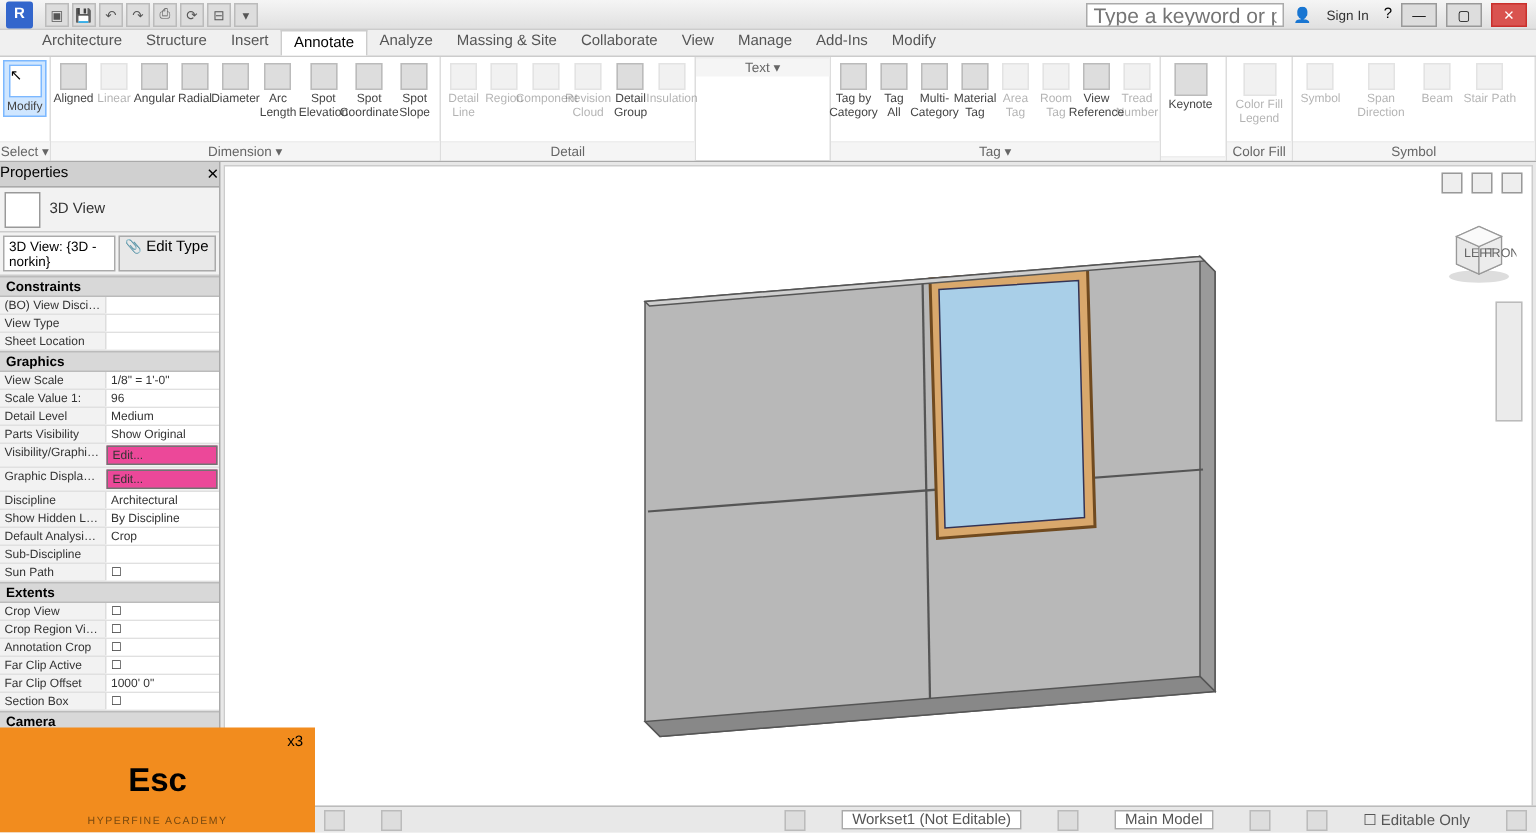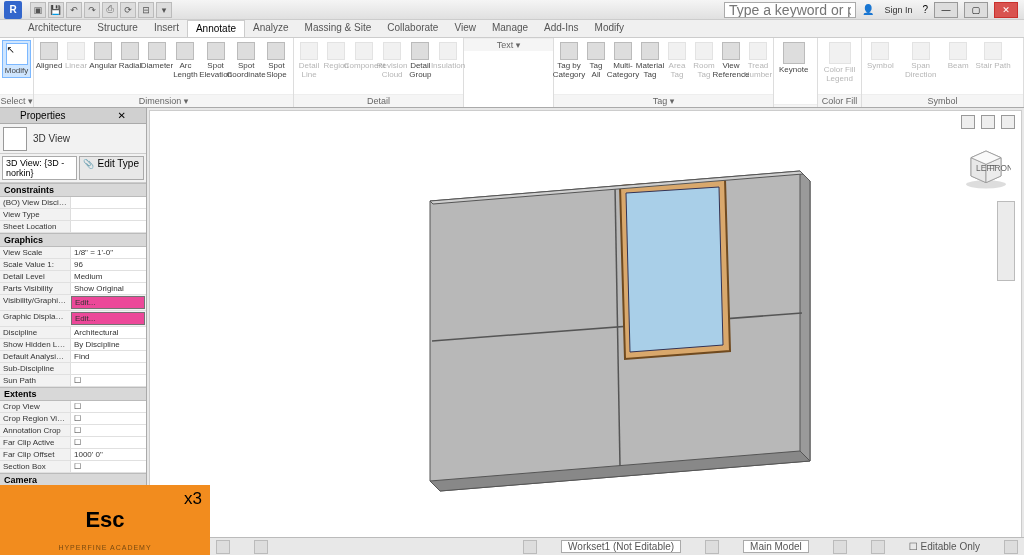--- a/index.html
+++ b/index.html
@@ -30,21 +30,21 @@
 .rbtn { display:flex; flex-direction:column; align-items:center; justify-content:center; padding:2px 3px; cursor:pointer; min-width:26px; }
 .rbtn .ic { width:18px; height:18px; background:#ddd; border:1px solid #bbb; margin-bottom:1px; }
 .rbtn .ic.big { width:22px; height:22px; }
 .rbtn .lb { font-size:8px; color:#444; text-align:center; line-height:9px; max-width:40px; }
 .rbtn.disabled { opacity:0.4; }
 .rbtn.active { background:#cfe6ff; border:1px solid #7cb8ff; }
 
 
 .main { display:flex; height:433px; }
 .proppanel { width:147px; background:#f2f2f2; border-right:1px solid #aaa; display:flex; flex-direction:column; overflow:hidden; }
-.proppanel .hdr { background:#d0d0d0; padding:2px 20px; font-size:10px; display:flex; justify-content:space-between; border-bottom:1px solid #aaa; }
+.proppanel .hdr { background:#d0d0d0; padding:2px 0; font-size:10px; display:flex; justify-content:space-between; border-bottom:1px solid #aaa; }
 .proppanel .hdr .x { cursor:pointer; }
 .proppanel .typerow { height:30px; display:flex; align-items:center; padding:3px; border-bottom:1px solid #ccc; }
 .proppanel .typerow .cube { width:24px; height:24px; border:1px solid #999; background:#fff; margin-right:6px; }
 .proppanel .typerow .tname { font-size:10px; color:#333; }
 .proppanel .editrow { display:flex; padding:2px; border-bottom:1px solid #ccc; }
 .proppanel .editrow .et { flex:1; border:1px solid #aaa; background:#fff; padding:1px 3px; font-size:9px; }
 .proppanel .editrow .btn { border:1px solid #aaa; background:#e8e8e8; padding:1px 4px; font-size:9px; margin-left:2px; }
 .proppanel .section { background:#d8d8d8; padding:1px 4px; font-size:9px; font-weight:bold; border-top:1px solid #bbb; border-bottom:1px solid #bbb; }
 .proppanel .prow { display:flex; border-bottom:1px solid #e0e0e0; }
 .proppanel .prow .k { width:70px; padding:1px 3px; font-size:8px; color:#333; overflow:hidden; white-space:nowrap; text-overflow:ellipsis; }
@@ -56,21 +56,21 @@
 .canvas .viewctrl span { width:14px; height:14px; border:1px solid #999; background:#eee; }
 .canvas .cube3d { position:absolute; top:30px; right:10px; width:50px; height:50px; }
 .canvas .navbar { position:absolute; top:90px; right:6px; width:18px; height:80px; background:rgba(230,230,230,0.8); border:1px solid #bbb; }
 
 
 .wall3d { position:absolute; left:220px; top:30px; width:540px; height:380px; }
 
 
 .esc-overlay { position:absolute; left:0; bottom:0; width:210px; height:70px; background:#f28c1e; display:flex; flex-direction:column; align-items:center; justify-content:center; }
 .esc-overlay .big { font-size:22px; font-weight:bold; color:#000; }
-.esc-overlay .x3 { position:absolute; top:4px; right:8px; font-size:17px; color:#000; }
+.esc-overlay .x3 { position:absolute; top:4px; right:8px; font-size:10px; color:#000; }
 .esc-overlay .sub { position:absolute; bottom:4px; font-size:7px; color:#7a4a10; letter-spacing:1px; }
 
 
 .statusbar { position:absolute; bottom:0; left:210px; right:0; height:18px; background:#e8e8e8; border-top:1px solid #bbb; display:flex; align-items:center; gap:24px; padding:0 6px; font-size:9px; color:#555; }
 .statusbar .sp { flex:1; }
 .statusbar .box { border:1px solid #aaa; padding:0 6px; background:#fff; }
 .statusbar .ic { width:14px; height:14px; border:1px solid #bbb; background:#ddd; }
 </style>
 </head>
 <body>
@@ -331,21 +331,21 @@
         <div class="prow">
           <div class="k">Discipline</div>
           <div class="v">Architectural</div>
         </div>
         <div class="prow">
           <div class="k">Show Hidden Lines</div>
           <div class="v">By Discipline</div>
         </div>
         <div class="prow">
           <div class="k">Default Analysis Disp...</div>
-          <div class="v">Find</div>
+          <div class="v">Crop</div>
         </div>
         <div class="prow">
           <div class="k">Sub-Discipline</div>
           <div class="v"></div>
         </div>
         <div class="prow">
           <div class="k">Sun Path</div>
           <div class="v">☐</div>
         </div>
         <div class="section">Extents</div>

